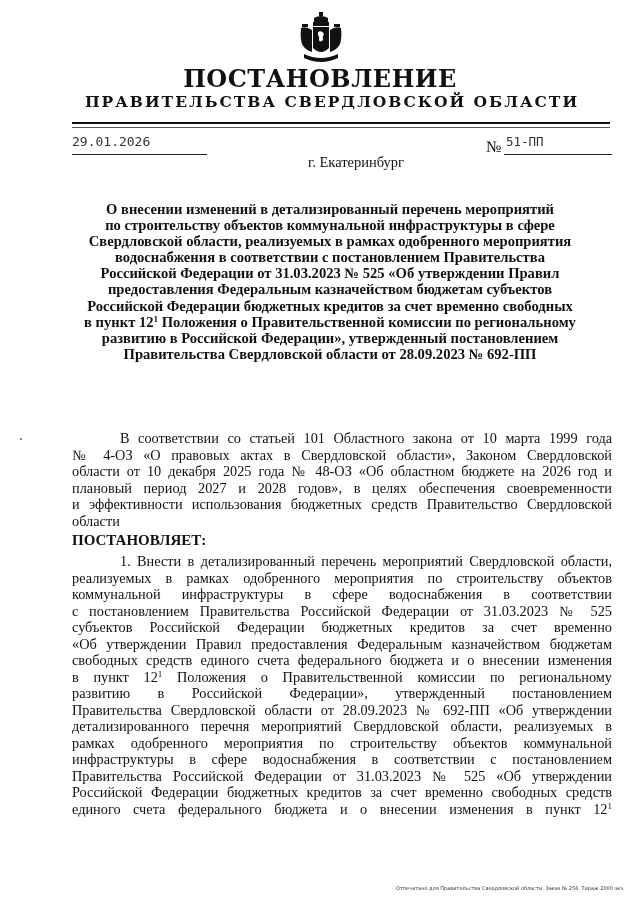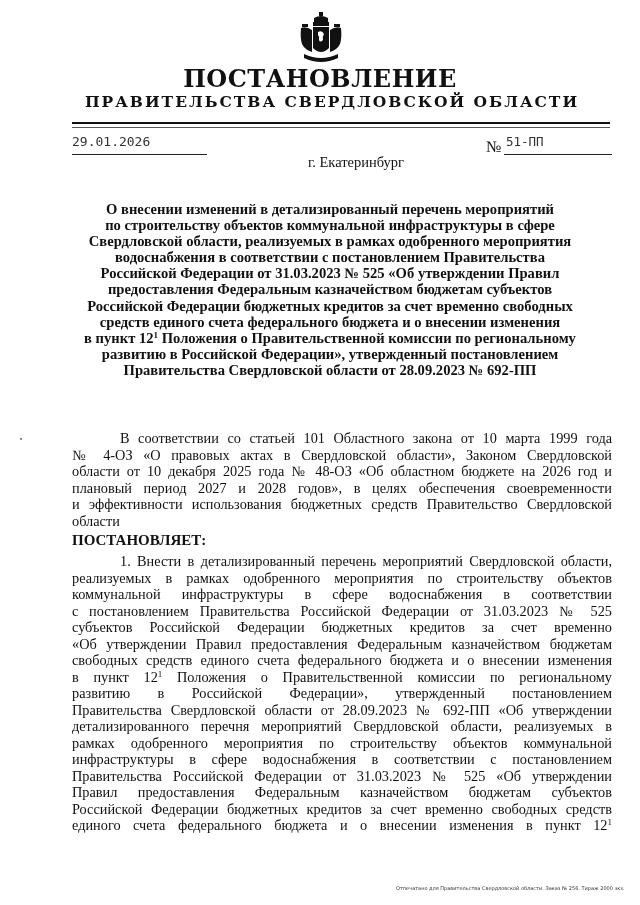--- a/index.html
+++ b/index.html
@@ -97,21 +97,20 @@
   <div class="city">г. Екатеринбург</div>
 
   <div class="heading">
     <span class="line">О внесении изменений в детализированный перечень мероприятий</span>
     <span class="line">по строительству объектов коммунальной инфраструктуры в сфере</span>
     <span class="line">Свердловской области, реализуемых в рамках одобренного мероприятия</span>
     <span class="line">водоснабжения в соответствии с постановлением Правительства</span>
     <span class="line">Российской Федерации от 31.03.2023 № 525 «Об утверждении Правил</span>
     <span class="line">предоставления Федеральным казначейством бюджетам субъектов</span>
     <span class="line">Российской Федерации бюджетных кредитов за счет временно свободных</span>
-    <span class="line">средств единого счета федерального бюджета и о внесении изменения</span>
     <span class="line"><span>в пункт 12</span><sup>1</sup><span> Положения о Правительственной комиссии по региональному</span></span>
     <span class="line">развитию в Российской Федерации», утвержденный постановлением</span>
     <span class="line">Правительства Свердловской области от 28.09.2023 № 692-ПП</span>
   </div>
 
   <div class="speck"></div>
 
   <div class="body-text p1">
     <span class="line indent">В соответствии со статьей 101 Областного закона от 10 марта 1999 года</span>
     <span class="line">№ 4-ОЗ «О правовых актах в Свердловской области», Законом Свердловской</span>
@@ -131,19 +130,18 @@
     <span class="line">субъектов Российской Федерации бюджетных кредитов за счет временно</span>
     <span class="line">«Об утверждении Правил предоставления Федеральным казначейством бюджетам</span>
     <span class="line">свободных средств единого счета федерального бюджета и о внесении изменения</span>
     <span class="line"><span>в пункт 12</span><sup>1</sup><span> Положения о Правительственной комиссии по региональному</span></span>
     <span class="line">развитию в Российской Федерации», утвержденный постановлением</span>
     <span class="line">Правительства Свердловской области от 28.09.2023 № 692-ПП «Об утверждении</span>
     <span class="line">детализированного перечня мероприятий Свердловской области, реализуемых в</span>
     <span class="line">рамках одобренного мероприятия по строительству объектов коммунальной</span>
     <span class="line">инфраструктуры в сфере водоснабжения в соответствии с постановлением</span>
     <span class="line">Правительства Российской Федерации от 31.03.2023 № 525 «Об утверждении</span>
-    <span class="line">Правил предоставления Федеральным казначейством бюджетам субъектов</span>
     <span class="line">Российской Федерации бюджетных кредитов за счет временно свободных средств</span>
     <span class="line"><span>единого счета федерального бюджета и о внесении изменения в пункт 12</span><sup>1</sup><span></span></span>
   </div>
 
   <div class="footer-note">Отпечатано для Правительства Свердловской области. Заказ № 256. Тираж 2000 экз.</div>
 </div>
 
 </body></html>

